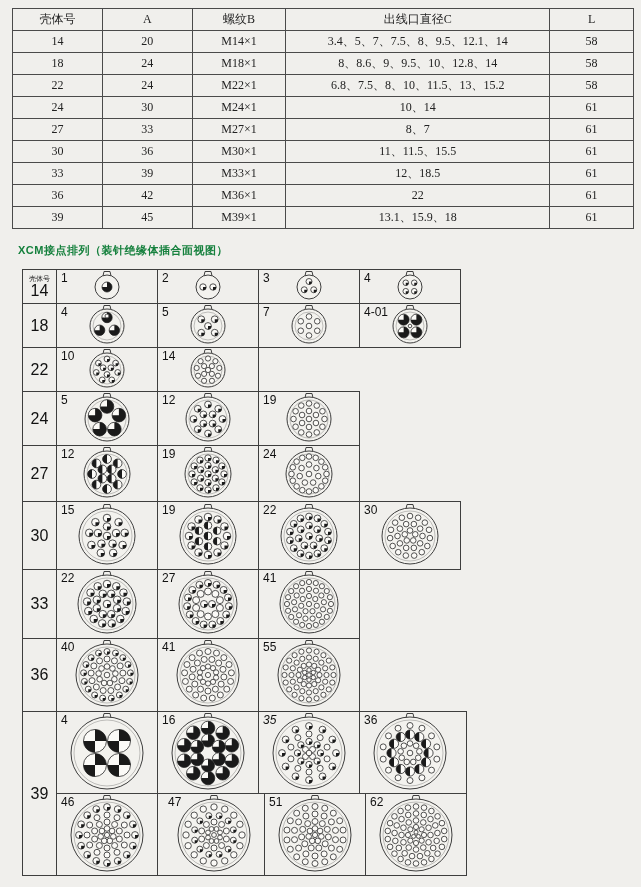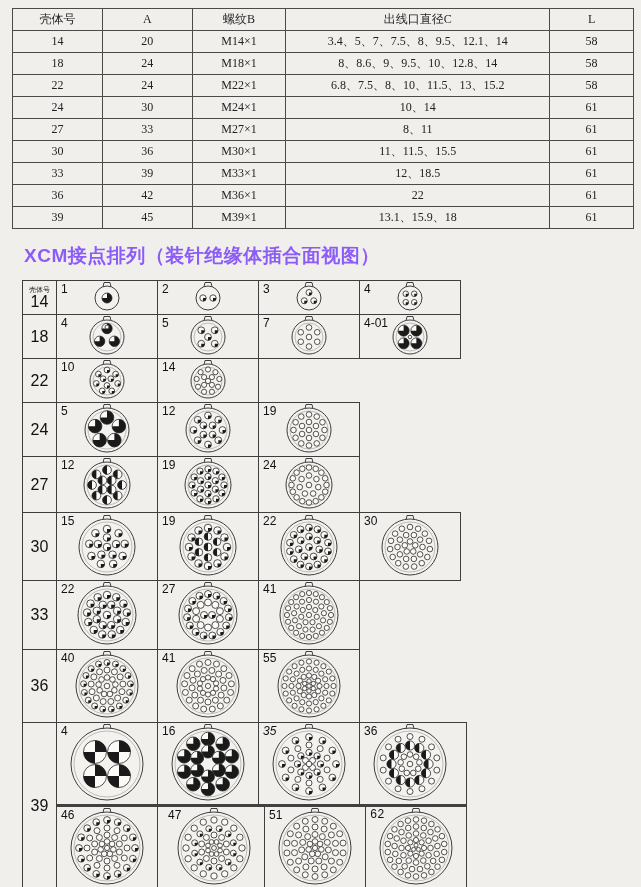--- a/index.html
+++ b/index.html
@@ -24,25 +24,25 @@
     height:21px;
     text-align:center;
     font-weight:normal;
     padding:0 2px;
     white-space:nowrap;
   }
   col.c0{width:90px;} col.c1{width:90px;} col.c2{width:94px;}
   col.c3{width:264px;} col.c4{width:84px;}
   
   .section-title{
-    margin:14px 0 0 24px;
-    font-size:19px;
+    margin:14px 0 0 18px;
+    font-size:11px;
     font-weight:bold;
     letter-spacing:.5px;
-    color:#8b5cf6;
+    color:#15803d;
   }
   
   .grid{margin:12px 0 0 22px;}
   .grid-row{
     display:flex;
     width:max-content;
     border:1px solid #3e3e3e;
     margin-top:-1px;
     background:transparent;
   }
@@ -53,21 +53,21 @@
     display:flex;
     flex-direction:column;
     align-items:center;
     justify-content:center;
     line-height:1;
   }
   .shell-corner{font-size:7px;letter-spacing:0;margin-bottom:1px;color:#222;}
   .shell-num{font-size:16px;font-weight:500;color:#111;}
   .subrow-wrap{display:flex;flex-direction:column;}
   .grid-subrow{display:flex;}
-  .grid-subrow + .grid-subrow{border-top:3px solid #404040;}
+  .grid-subrow + .grid-subrow{border-top:1px solid #404040;}
   .pin-cell{
     flex:0 0 100px;
     width:100px;
     position:relative;
     display:flex;
     align-items:center;
     justify-content:center;
     border-right:1px solid #3e3e3e;
   }
   .pin-cell:last-child{border-right:none;}
@@ -124,21 +124,21 @@
         <td>24</td>
         <td>30</td>
         <td>M24×1</td>
         <td>10、14</td>
         <td>61</td>
       </tr>
       <tr>
         <td>27</td>
         <td>33</td>
         <td>M27×1</td>
-        <td>8、11</td>
+        <td>8、7</td>
         <td>61</td>
       </tr>
       <tr>
         <td>30</td>
         <td>36</td>
         <td>M30×1</td>
         <td>11、11.5、15.5</td>
         <td>61</td>
       </tr>
       <tr>
@@ -1439,21 +1439,21 @@
               <circle cx="40.00" cy="34.50" r="2.80" fill="#fbfaf7" stroke="#3e3e3e" stroke-width="0.9"></circle>
               <circle cx="45.08" cy="36.95" r="2.80" fill="#fbfaf7" stroke="#3e3e3e" stroke-width="0.9"></circle>
               <circle cx="46.34" cy="42.45" r="2.80" fill="#fbfaf7" stroke="#3e3e3e" stroke-width="0.9"></circle>
               <circle cx="42.82" cy="46.86" r="2.80" fill="#fbfaf7" stroke="#3e3e3e" stroke-width="0.9"></circle>
               <circle cx="37.18" cy="46.86" r="2.80" fill="#fbfaf7" stroke="#3e3e3e" stroke-width="0.9"></circle>
               <circle cx="33.66" cy="42.45" r="2.80" fill="#fbfaf7" stroke="#3e3e3e" stroke-width="0.9"></circle>
               <circle cx="34.92" cy="36.95" r="2.80" fill="#fbfaf7" stroke="#3e3e3e" stroke-width="0.9"></circle>
               <circle cx="40.00" cy="41.00" r="2.60" fill="#fbfaf7" stroke="#3e3e3e" stroke-width="0.9"></circle>
             </svg>
           </div>
-          <div class="pin-cell" style="height: 81px; font-family: Liberation Mono, monospace;">
+          <div class="pin-cell" style="height: 81px;">
             <span class="pin-label">62</span>
             <svg width="80" height="82" viewBox="0 0 80 82">
               <path d="M 36.00 6.00 L 37.00 1.50 L 43.00 1.50 L 44.00 6.00" fill="#f3f2ee" stroke="#3e3e3e" stroke-width="1"></path>
               <circle cx="40.00" cy="41.00" r="36.00" fill="#f3f2ee" stroke="#3e3e3e" stroke-width="1"></circle>
               <circle cx="40.00" cy="41.00" r="33.00" fill="none" stroke="#3e3e3e" stroke-width="0.6" opacity="0.5"></circle>
               <circle cx="40.00" cy="12.50" r="2.80" fill="#fbfaf7" stroke="#3e3e3e" stroke-width="0.9"></circle>
               <circle cx="48.03" cy="13.65" r="2.80" fill="#fbfaf7" stroke="#3e3e3e" stroke-width="0.9"></circle>
               <circle cx="55.41" cy="17.02" r="2.80" fill="#fbfaf7" stroke="#3e3e3e" stroke-width="0.9"></circle>
               <circle cx="61.54" cy="22.34" r="2.80" fill="#fbfaf7" stroke="#3e3e3e" stroke-width="0.9"></circle>
               <circle cx="65.92" cy="29.16" r="2.80" fill="#fbfaf7" stroke="#3e3e3e" stroke-width="0.9"></circle>

